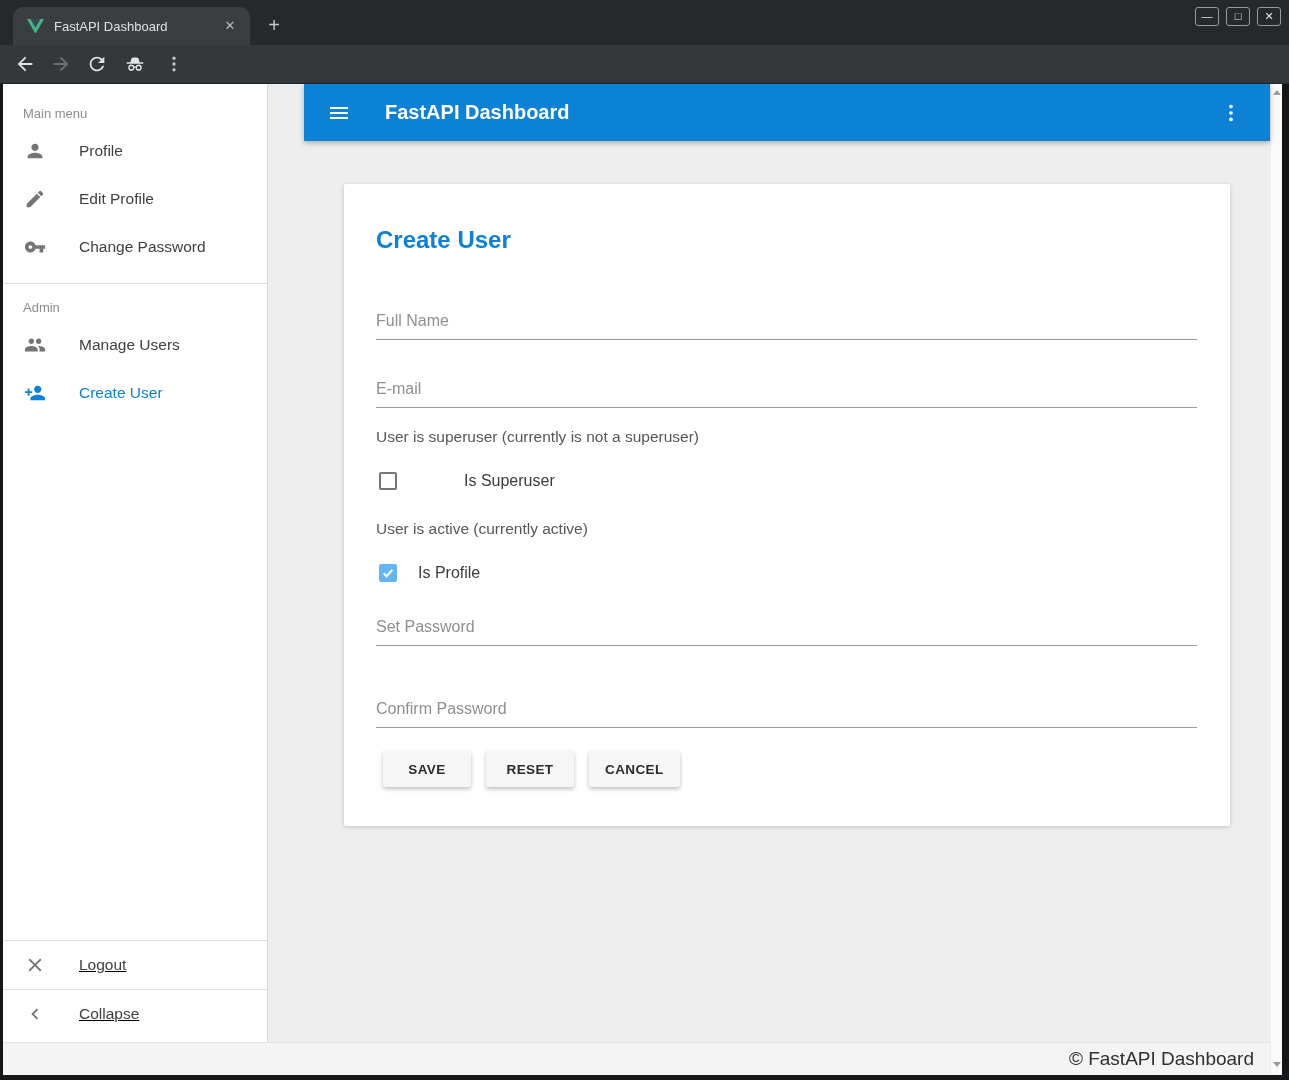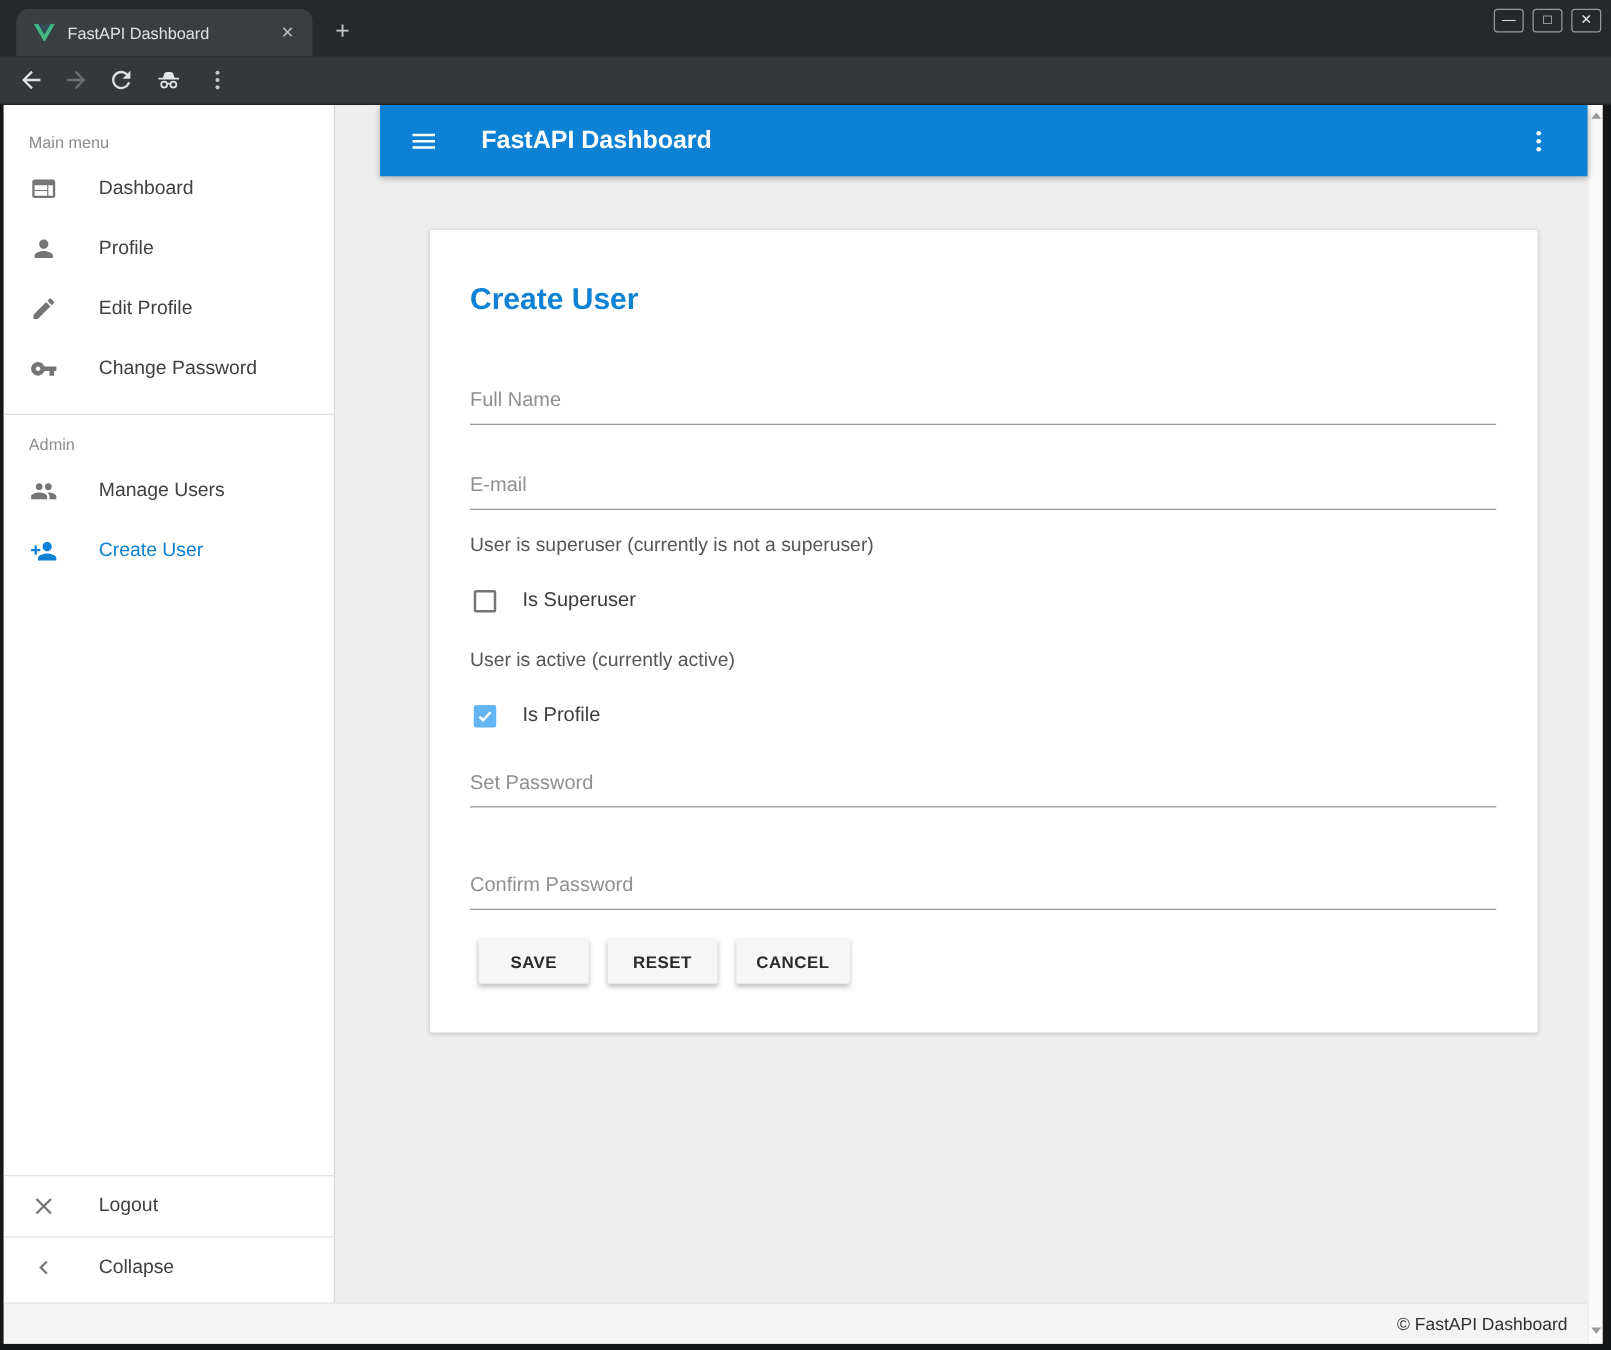--- a/index.html
+++ b/index.html
@@ -49,27 +49,27 @@
   .sidebar { position:absolute; left:0; top:0; width:265px; height:958px; background:#ffffff;
              border-right:1px solid #d9d9d9; }
   .side-header { margin:22px 0 6px 20px; font-size:13px; color:#8c8c8c; }
   .side-item { height:48px; display:flex; align-items:center; padding-left:21px; cursor:default; }
   .side-item .ic { width:22px; height:22px; color:#757575; margin-right:33px; flex:none; }
   .side-item .ic svg { width:22px; height:22px; }
   .side-item .lbl { font-size:15.5px; color:#404040; }
   .side-item.active .ic { color:#0d81d4; }
   .side-item.active .lbl { color:#0d81d4; }
   .divider { height:1px; background:#e0e0e0; }
-  .side-bottom { position:absolute; left:0; bottom:4px; width:100%; }
+  .side-bottom { position:absolute; left:0; bottom:4px; width:100%;text-decoration:underline; }
 
   
   .footer { position:absolute; left:0; top:958px; width:1267px; height:33px; background:#f4f4f4;
             border-top:1px solid #e2e2e2; display:flex; align-items:center; justify-content:flex-end;
             padding-right:16px; }
-  .footer-text { font-size:14px; color:#2f2f2f; }
+  .footer-text { font-size:19px; color:#2f2f2f; }
 
   
   .appbar { position:absolute; left:301px; top:0; width:966px; height:57px; background:#0d81d4;
             box-shadow:0 2px 5px rgba(0,0,0,.28); display:flex; align-items:center; z-index:2; }
   .hamburger { width:24px; height:24px; color:#ffffff; margin-left:23px; }
   .hamburger svg { width:24px; height:24px; }
   .appbar-title { color:#ffffff; font-size:20px; font-weight:bold; margin-left:34px; flex:1; }
   .appbar-menu { width:22px; height:22px; color:#ffffff; margin-right:28px; }
   .appbar-menu svg { width:22px; height:22px; }
 
@@ -161,28 +161,20 @@
         </svg>
     </span>
   </div>
 </div>
 
 <div class="page">
 
   <nav class="sidebar">
     <div class="side-header">Main menu</div>
 
-    <div class="side-item">
-      <span class="ic">
-        <svg viewBox="0 0 24 24" fill="currentColor">
-            <path d="M20 4H4c-1.1 0-2 .9-2 2v12c0 1.1.9 2 2 2h16c1.1 0 2-.9 2-2V6c0-1.1-.9-2-2-2zm-5 14H4v-4h11v4zm0-5H4V9h11v4zm5 5h-4V9h4v9z"></path>
-          </svg>
-      </span>
-      <span class="lbl">Dashboard</span>
-    </div>
 
     <div class="side-item">
       <span class="ic">
         <svg viewBox="0 0 24 24" fill="currentColor">
             <path d="M12 12c2.21 0 4-1.79 4-4s-1.79-4-4-4-4 1.79-4 4 1.79 4 4 4zm0 2c-2.67 0-8 1.34-8 4v2h16v-2c0-2.66-5.33-4-8-4z"></path>
           </svg>
       </span>
       <span class="lbl">Profile</span>
     </div>
 
@@ -270,21 +262,21 @@
       <div class="field" style="top:126px;">
         <input type="text" placeholder="Full Name" style="">
       </div>
 
       <div class="field" style="top:194px;">
         <input type="text" placeholder="E-mail" style="">
       </div>
 
       <div class="hint" style="top:244px;">User is superuser (currently is not a superuser)</div>
 
-      <div class="check-row" style="top:288px;">
+      <div class="check-row" style="top:288px;gap:46px;">
         <span class="checkbox">
           
         </span>
         <span class="check-lbl">Is Superuser</span>
       </div>
 
       <div class="hint" style="top:336px;">User is active (currently active)</div>
 
       <div class="check-row" style="top:380px;">
         <span class="checkbox checked">

